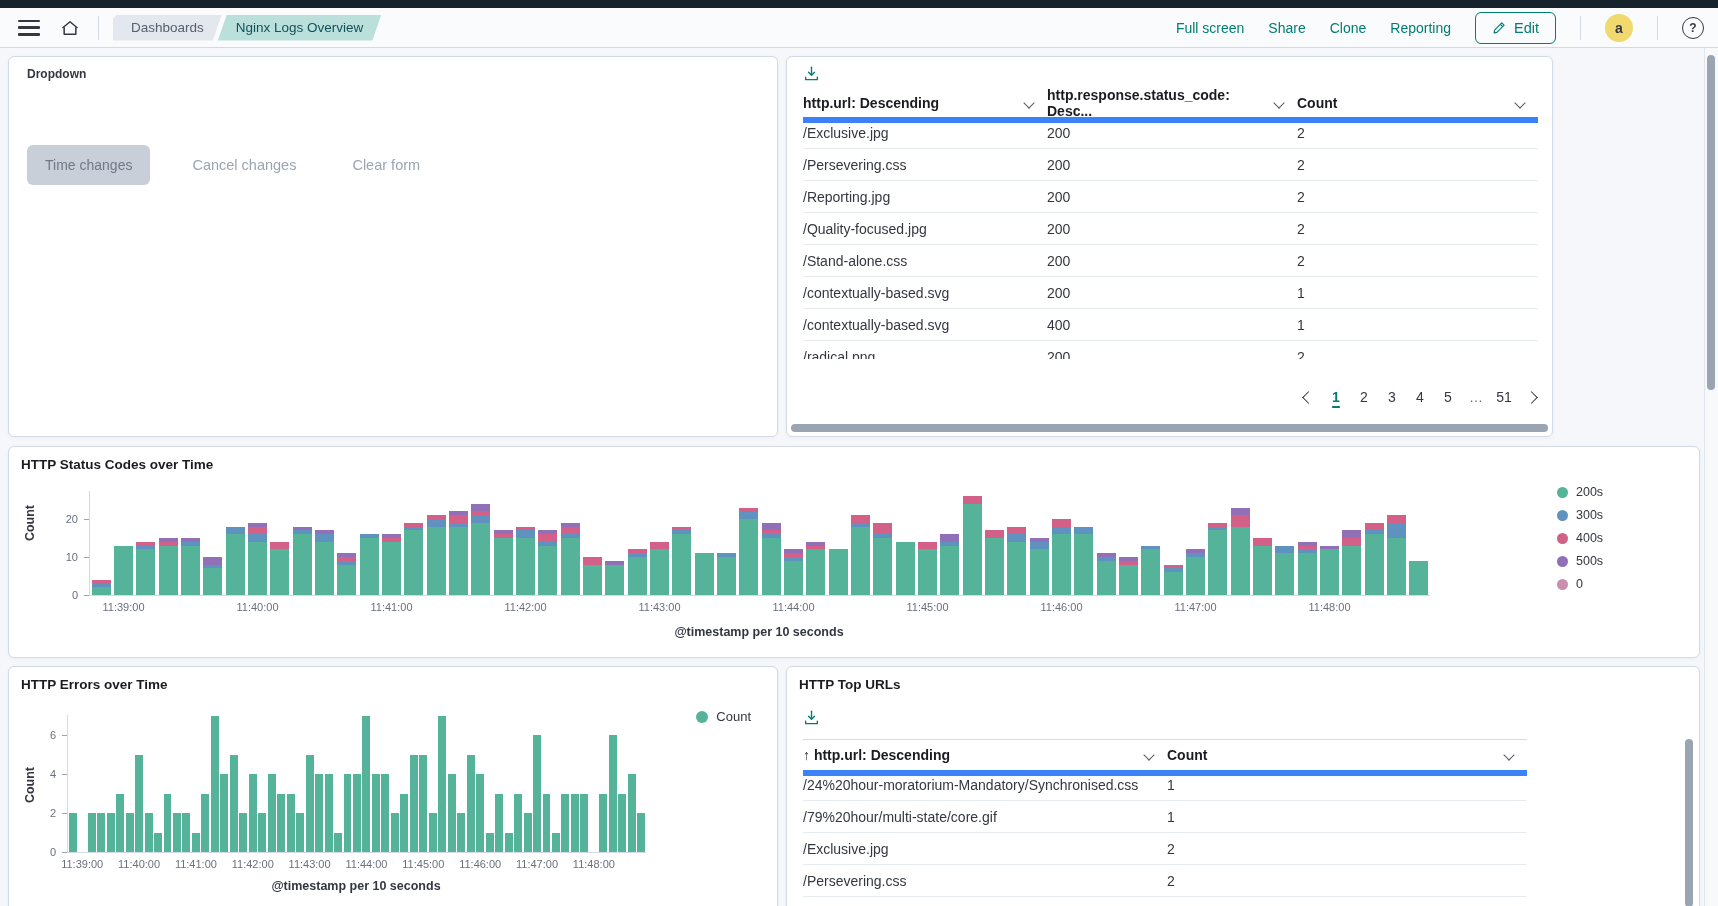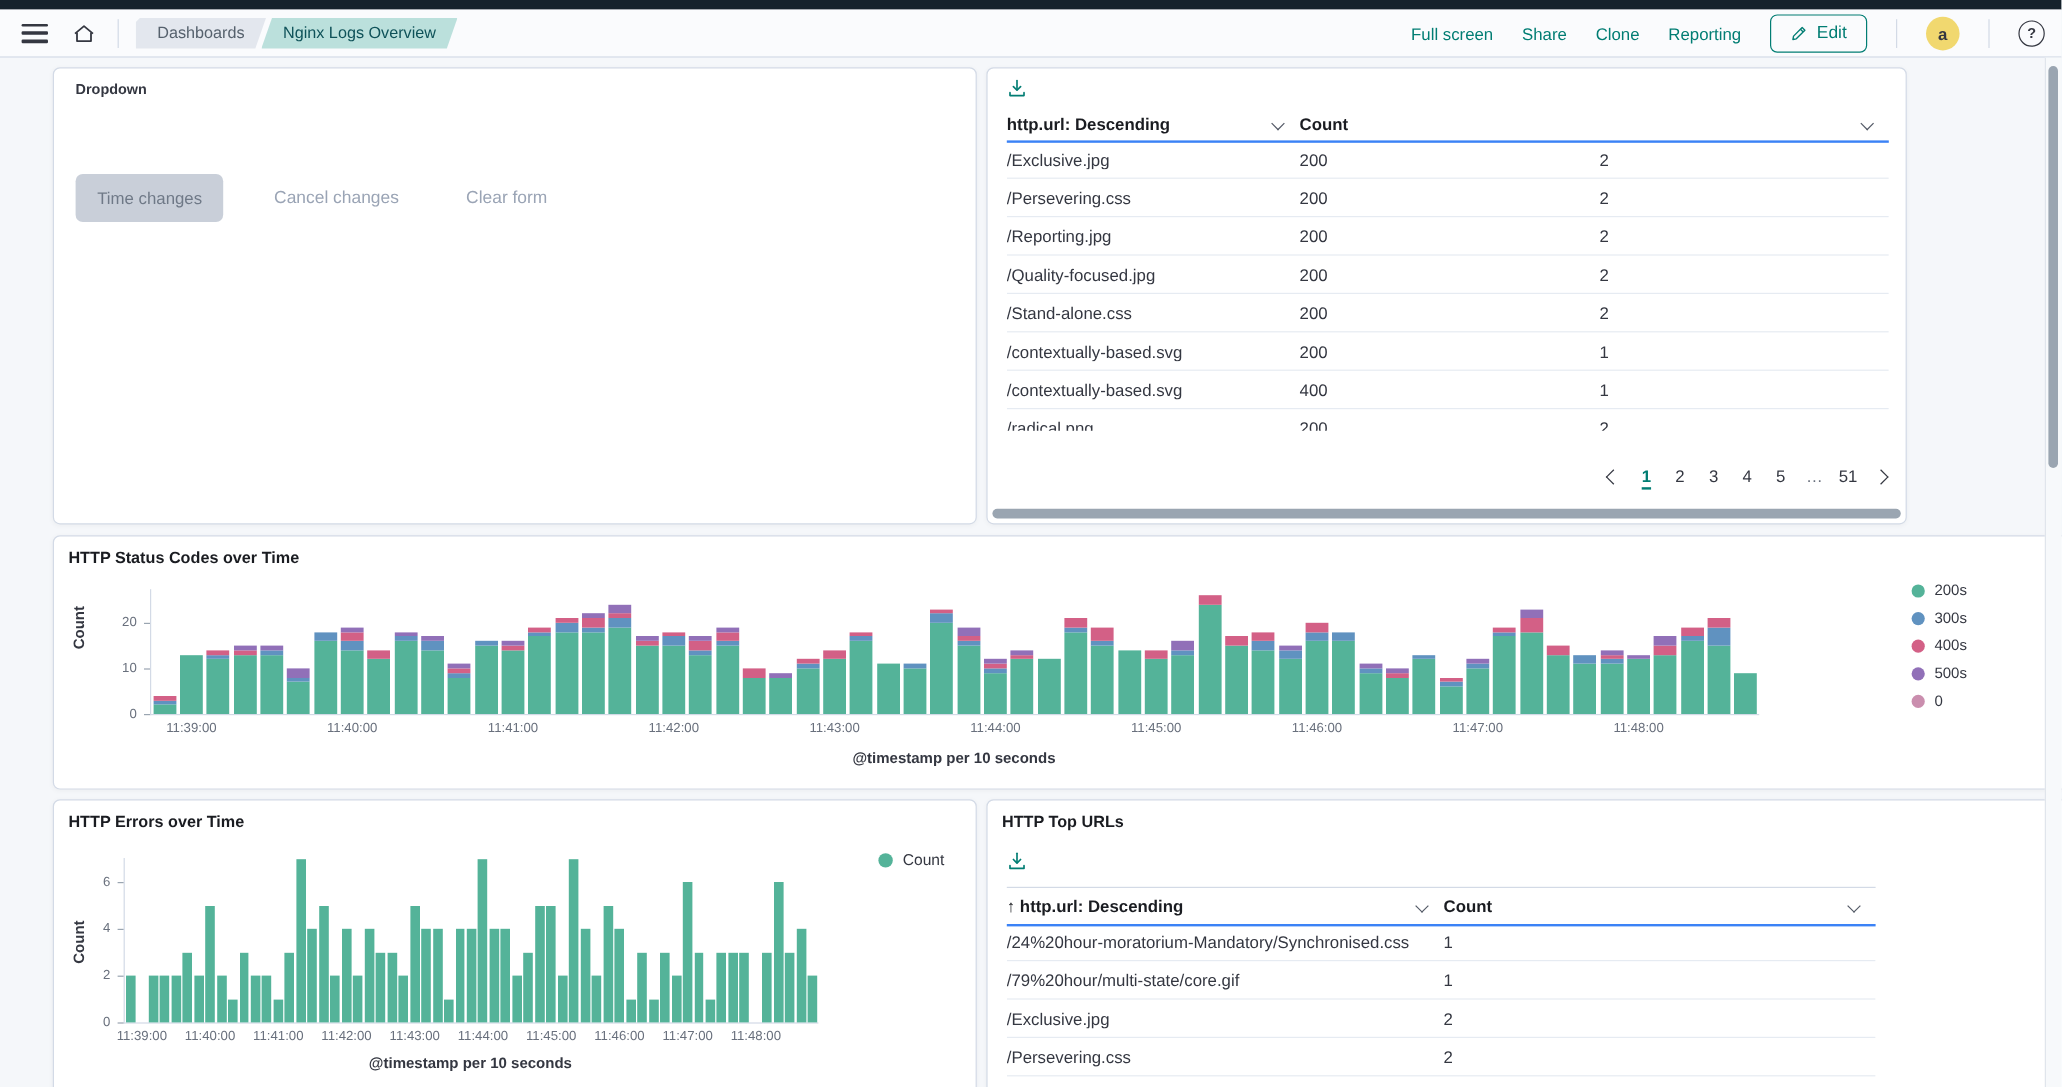--- a/index.html
+++ b/index.html
@@ -22,21 +22,21 @@
   .hdr-link{color:#017d73;font-size:14px;font-weight:500;cursor:pointer;text-decoration:none;}
   .edit-btn{display:flex;align-items:center;gap:8px;height:32px;padding:0 16px;border:1px solid #017d73;
             border-radius:6px;background:transparent;color:#017d73;font-size:14.5px;font-weight:500;cursor:pointer;
             font-family:"Liberation Sans",sans-serif;}
   .avatar{width:28px;height:28px;border-radius:50%;background:#f1d86f;color:#343741;font-weight:700;
           font-size:14px;display:flex;align-items:center;justify-content:center;cursor:pointer;}
   .help{width:20px;height:20px;border-radius:50%;border:1.6px solid #343741;display:flex;align-items:center;
         justify-content:center;font-size:12px;font-weight:700;color:#343741;cursor:pointer;}
   
   .panel{position:absolute;background:#fff;border:1px solid #d3dae6;border-radius:6px;
-         box-shadow:0 1px 4px rgba(0,0,0,.04);box-sizing:border-box;margin-left:36px;}
+         box-shadow:0 1px 4px rgba(0,0,0,.04);box-sizing:border-box;}
   #p-controls{left:8px;top:56px;width:770px;height:381px;}
   #p-table{left:786px;top:56px;width:767px;height:381px;}
   #p-status{left:8px;top:446px;width:1692px;height:212px;}
   #p-errors{left:8px;top:666px;width:770px;height:252px;}
   #p-urls{left:786px;top:666px;width:914px;height:252px;}
   .panel-title{position:absolute;left:12px;top:10px;font-size:13.5px;font-weight:700;color:#1a1c21;}
   
   .ctl-label{position:absolute;left:18px;top:10px;font-size:12px;font-weight:700;color:#343741;}
   .combo{position:absolute;left:18px;top:30px;width:360px;height:40px;background:#fbfcfd;border:1px solid #ccd3df;
          border-radius:6px;display:flex;align-items:center;justify-content:space-between;padding:0 14px;
@@ -45,21 +45,21 @@
   .chev{width:7px;height:7px;border-right:1.6px solid #535966;border-bottom:1.6px solid #535966;
         transform:rotate(45deg);display:inline-block;flex:0 0 auto;}
   .chev.big{width:8px;height:8px;border-color:#69707d;margin-top:-4px;}
   .ctl-buttons{position:absolute;left:18px;top:88px;display:flex;align-items:center;}
   .apply{height:40px;padding:0 18px;border:none;border-radius:6px;background:#c9cfd9;color:#6f7987;
          font-size:14px;font-weight:500;margin-right:36px;font-family:"Liberation Sans",sans-serif;}
   .ghost{border:none;background:none;color:#9aa4b5;font-size:14.5px;font-weight:500;margin-right:44px;
          cursor:pointer;font-family:"Liberation Sans",sans-serif;}
   
   .dl-icon{position:absolute;cursor:pointer;}
-  .thead{position:absolute;display:flex;border-bottom:2px solid #3b82f6;align-items:center;}
+  .thead{position:absolute;display:flex;border-bottom:6px solid #3b82f6;align-items:center;}
   .th{display:flex;align-items:center;justify-content:space-between;font-size:14px;font-weight:700;
       color:#1a1c21;box-sizing:border-box;padding-right:14px;cursor:pointer;}
   .tbody{position:absolute;overflow:hidden;}
   .t-row{display:flex;height:31px;align-items:center;border-bottom:1px solid #e6ebf2;}
   .t-cell{font-size:14px;color:#343741;box-sizing:border-box;overflow:hidden;white-space:nowrap;}
   .pagination{position:absolute;display:flex;align-items:center;gap:6px;}
   .page-num{min-width:22px;height:24px;display:flex;align-items:center;justify-content:center;
             font-size:14px;color:#343741;cursor:pointer;}
   .page-num.active{color:#017d73;font-weight:700;text-decoration:underline;text-underline-offset:4px;text-decoration-thickness:2px;}
   .page-num.dots{color:#69707d;cursor:default;}
@@ -145,20 +145,24 @@
       <path d="M8 2v7.2"></path>
         <path d="M5.2 6.8 8 9.6l2.8-2.8"></path>
         <path d="M2.5 11.5v2.3h11v-2.3"></path>
     </svg>
   </div>
   <div class="thead" style="left:16px;top:32px;width:735px;height:28px;">
     <div class="th" style="width:244px;">
       <span>http.url: Descending</span>
       <span class="chev"></span>
     </div>
+    <div class="th" style="width:250px;">
+      <span>http.response.status_code: Desc...</span>
+      <span class="chev"></span>
+    </div>
     <div class="th" style="flex:1;">
       <span>Count</span>
       <span class="chev"></span>
     </div>
   </div>
   <div class="tbody" style="left:16px;top:60px;width:735px;height:242px;">
       <div class="t-row">
         <div class="t-cell" style="width: 244px;">/Exclusive.jpg</div>
         <div class="t-cell" style="width: 250px;">200</div>
         <div class="t-cell" style="width: 241px;">2</div>

